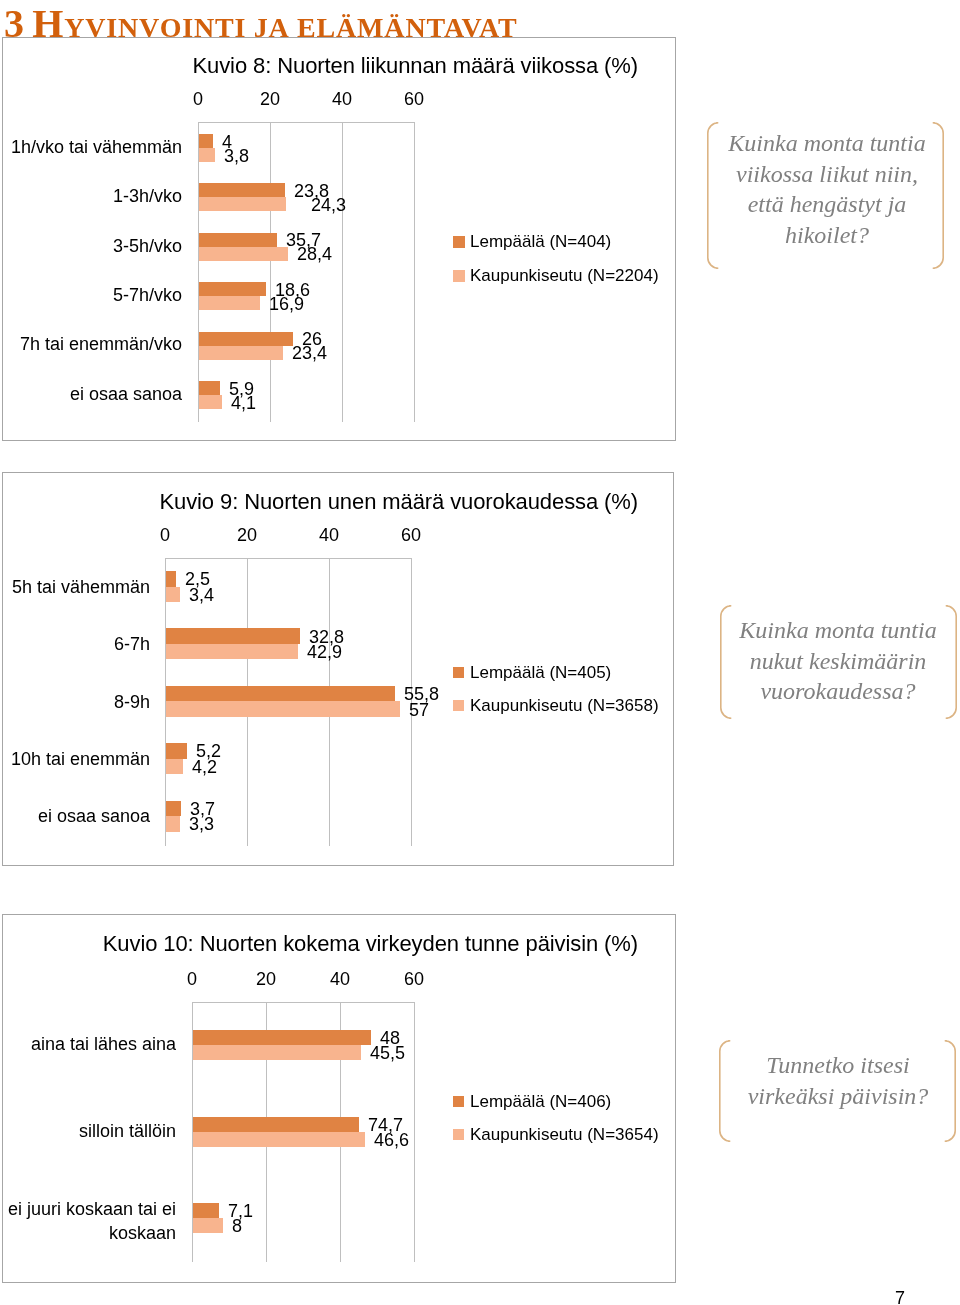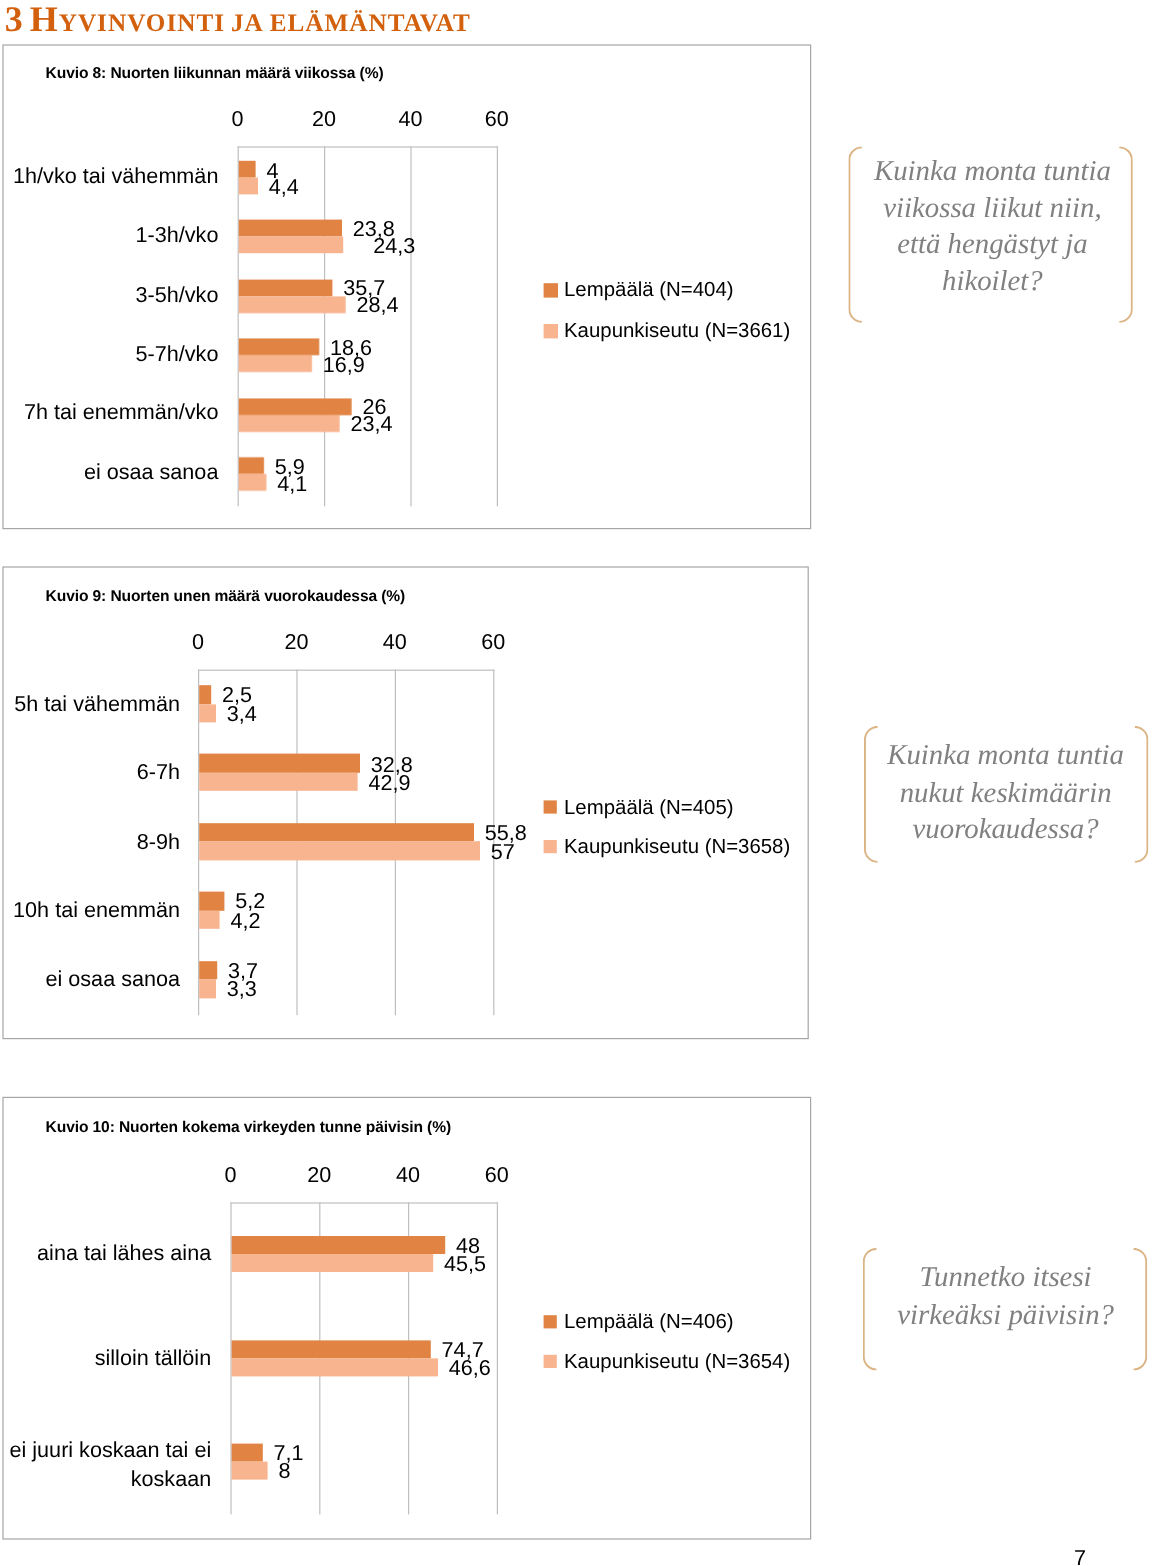--- a/index.html
+++ b/index.html
@@ -4,26 +4,26 @@
 <title>Hyvinvointi ja elämäntavat</title>
 <style>
   html,body{margin:0;padding:0;background:#ffffff;}
   body{width:960px;height:1305px;position:relative;overflow:hidden;
        font-family:"Liberation Sans",sans-serif;color:#000;}
   .page{position:absolute;left:0;top:0;width:960px;height:1305px;overflow:hidden;background:#fff;}
   .doc-heading,.chart-title,.tick-label,.bar-label,.cat-label,.legend-item,
   .callout-text,.page-number{will-change:transform;}
 
   .doc-heading{position:absolute;left:4px;top:0px;font-family:"Liberation Serif",serif;
-      font-size:30px;font-weight:bold;color:#D2600C;font-variant:small-caps;white-space:nowrap;
+      font-size:40px;font-weight:bold;color:#D2600C;font-variant:small-caps;white-space:nowrap;
       letter-spacing:0.85px;word-spacing:-3.5px;}
 
   .chart-frame{position:absolute;box-sizing:border-box;border:1px solid #A6A6A6;background:#fff;}
-  .chart-title{position:absolute;font-size:13px;font-weight:bold;color:#000;
-      white-space:nowrap;text-align:left;letter-spacing:-0.1px;}
+  .chart-title{position:absolute;font-size:22px;font-weight:normal;color:#000;
+      white-space:nowrap;text-align:right;letter-spacing:-0.1px;}
   .tick-label{position:absolute;font-size:18px;color:#000;text-align:center;white-space:nowrap;}
   .plot-top{position:absolute;height:1px;background:#BFBFBF;}
   .grid-line{position:absolute;width:1px;background:#BFBFBF;}
   .bar{position:absolute;}
   .bar-label{position:absolute;font-size:18px;color:#000;white-space:nowrap;}
   .cat-label{position:absolute;font-size:18px;color:#000;text-align:right;white-space:nowrap;}
   .cat-label.wrap{white-space:normal;line-height:1.24;}
   .legend-item{position:absolute;font-size:17px;color:#000;white-space:nowrap;}
   .legend-swatch{position:absolute;}
   .callout{position:absolute;}
@@ -45,21 +45,21 @@
       <div class="tick-label" style="left:374px;top:89px;width:80px;">60</div>
       <div class="plot-top" style="left:198px;top:122px;width:217px;background:#BFBFBF;"></div>
       <div class="grid-line" style="left:198px;top:122px;height:300px;background:#BFBFBF;"></div>
       <div class="grid-line" style="left:270px;top:122px;height:300px;background:#BFBFBF;"></div>
       <div class="grid-line" style="left:342px;top:122px;height:300px;background:#BFBFBF;"></div>
       <div class="grid-line" style="left:414px;top:122px;height:300px;background:#BFBFBF;"></div>
       <div class="cat-label" style="left:-118px;top:146.7px;width:300px;transform:translateY(-50%);">1h/vko tai vähemmän</div>
       <div class="bar" style="left:199px;top:134px;width:14.4px;height:14px;background:#E08343;"></div>
       <div class="bar-label" style="left:222.4px;top:131.5px;">4</div>
       <div class="bar" style="left:199px;top:148px;width:15.840000000000002px;height:14px;background:#F8B48E;"></div>
-      <div class="bar-label" style="left:223.84px;top:145.5px;">4,4</div>
+      <div class="bar-label" style="left:223.84px;top:145.5px;">3,8</div>
       <div class="cat-label" style="left:-118px;top:196.1px;width:300px;transform:translateY(-50%);">1-3h/vko</div>
       <div class="bar" style="left:199px;top:183.4px;width:85.68px;height:14px;background:#E08343;"></div>
       <div class="bar-label" style="left:293.68px;top:180.9px;">23,8</div>
       <div class="bar" style="left:199px;top:197.4px;width:87.48px;height:14px;background:#F8B48E;"></div>
       <div class="bar-label" style="left:311px;top:194.9px;">24,3</div>
       <div class="cat-label" style="left:-118px;top:245.5px;width:300px;transform:translateY(-50%);">3-5h/vko</div>
       <div class="bar" style="left:199px;top:232.8px;width:78.48px;height:14px;background:#E08343;"></div>
       <div class="bar-label" style="left:286.48px;top:230.3px;">35,7</div>
       <div class="bar" style="left:199px;top:246.8px;width:88.56px;height:14px;background:#F8B48E;"></div>
       <div class="bar-label" style="left:296.56px;top:244.3px;">28,4</div>
@@ -74,21 +74,21 @@
       <div class="bar" style="left:199px;top:345.6px;width:84.24px;height:14px;background:#F8B48E;"></div>
       <div class="bar-label" style="left:292.24px;top:343.1px;">23,4</div>
       <div class="cat-label" style="left:-118px;top:393.7px;width:300px;transform:translateY(-50%);">ei osaa sanoa</div>
       <div class="bar" style="left:199px;top:381px;width:21.240000000000002px;height:14px;background:#E08343;"></div>
       <div class="bar-label" style="left:229.24px;top:378.5px;">5,9</div>
       <div class="bar" style="left:199px;top:395px;width:23.040000000000003px;height:14px;background:#F8B48E;"></div>
       <div class="bar-label" style="left:231.04px;top:392.5px;">4,1</div>
       <div class="legend-swatch" style="left:453px;top:236px;width:12px;height:12px;background:#E08343;"></div>
       <div class="legend-item" style="left:470px;top:232px;">Lempäälä (N=404)</div>
       <div class="legend-swatch" style="left:453px;top:270px;width:12px;height:12px;background:#F8B48E;"></div>
-      <div class="legend-item" style="left:470px;top:266px;">Kaupunkiseutu (N=3661)</div>
+      <div class="legend-item" style="left:470px;top:266px;">Kaupunkiseutu (N=2204)</div>
       <div class="callout" style="left:707px;top:122px;width:237px;height:147px;"><svg width="237" height="147" viewBox="0 0 237 147">
           <path d="M 9.5 0.8 H 11.3 A 10.5 10.5 0 0 0 0.8 11.3 V 135.7 A 10.5 10.5 0 0 0 11.3 146.2 H 9.5" fill="none" stroke="#DCB484" stroke-width="1.6" stroke-linecap="round"></path>
           <path d="M 227.5 0.8 H 225.7 A 10.5 10.5 0 0 1 236.2 11.3 V 135.7 A 10.5 10.5 0 0 1 225.7 146.2 H 227.5" fill="none" stroke="#DCB484" stroke-width="1.6" stroke-linecap="round"></path>
         </svg></div>
       <div class="callout-text" style="left:687px;top:128px;width:280px;line-height:30.5px;">
         <div>Kuinka monta tuntia</div>
         <div>viikossa liikut niin,</div>
         <div>että hengästyt ja</div>
         <div>hikoilet?</div>
       </div>

